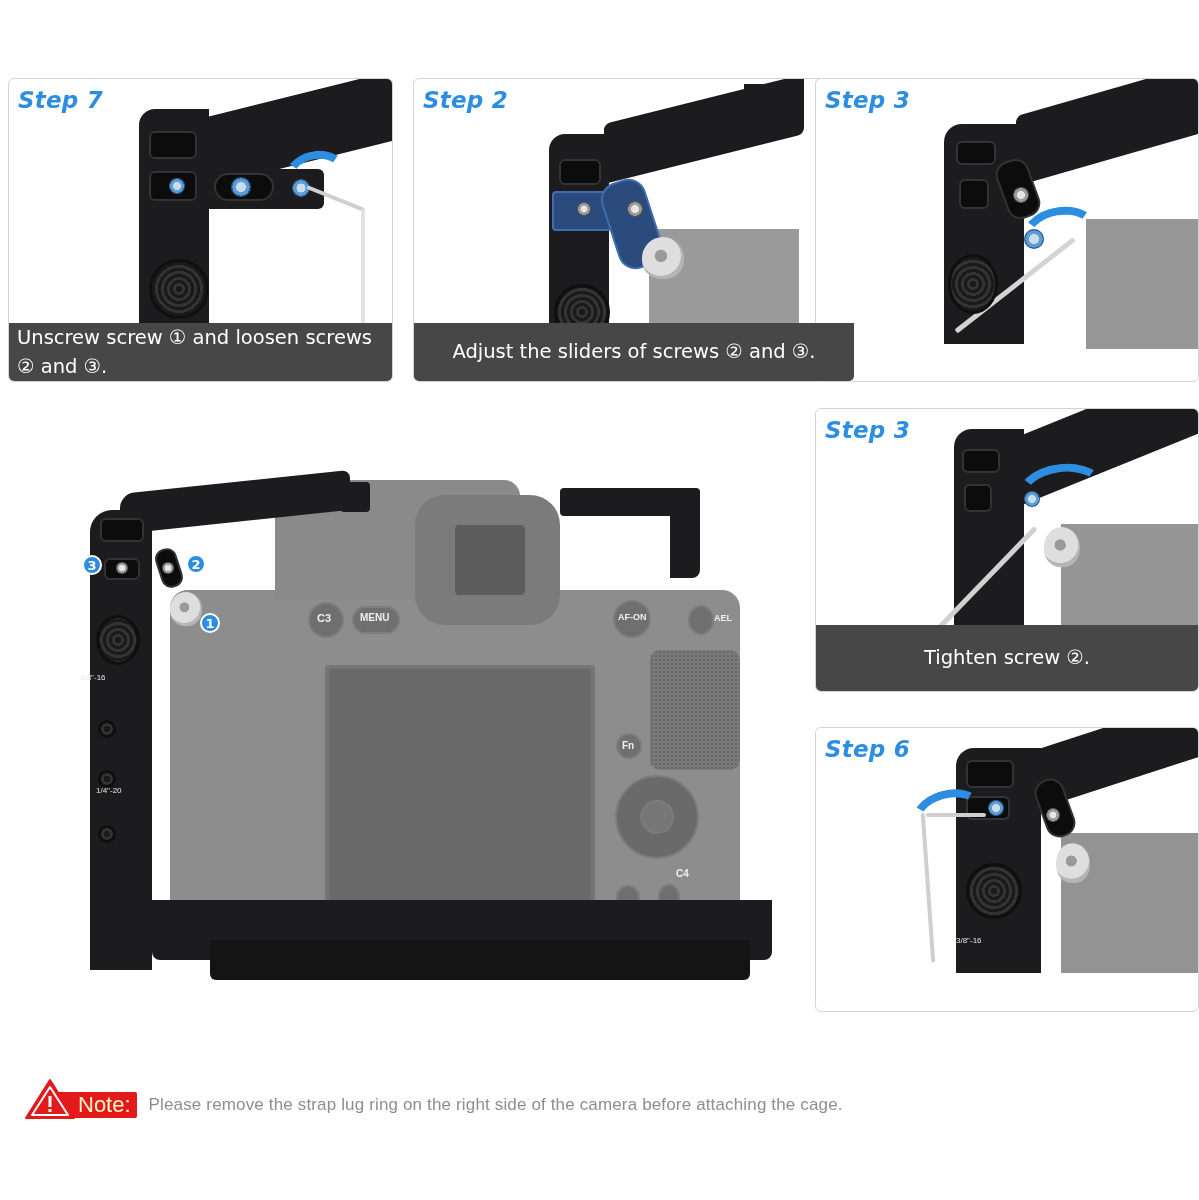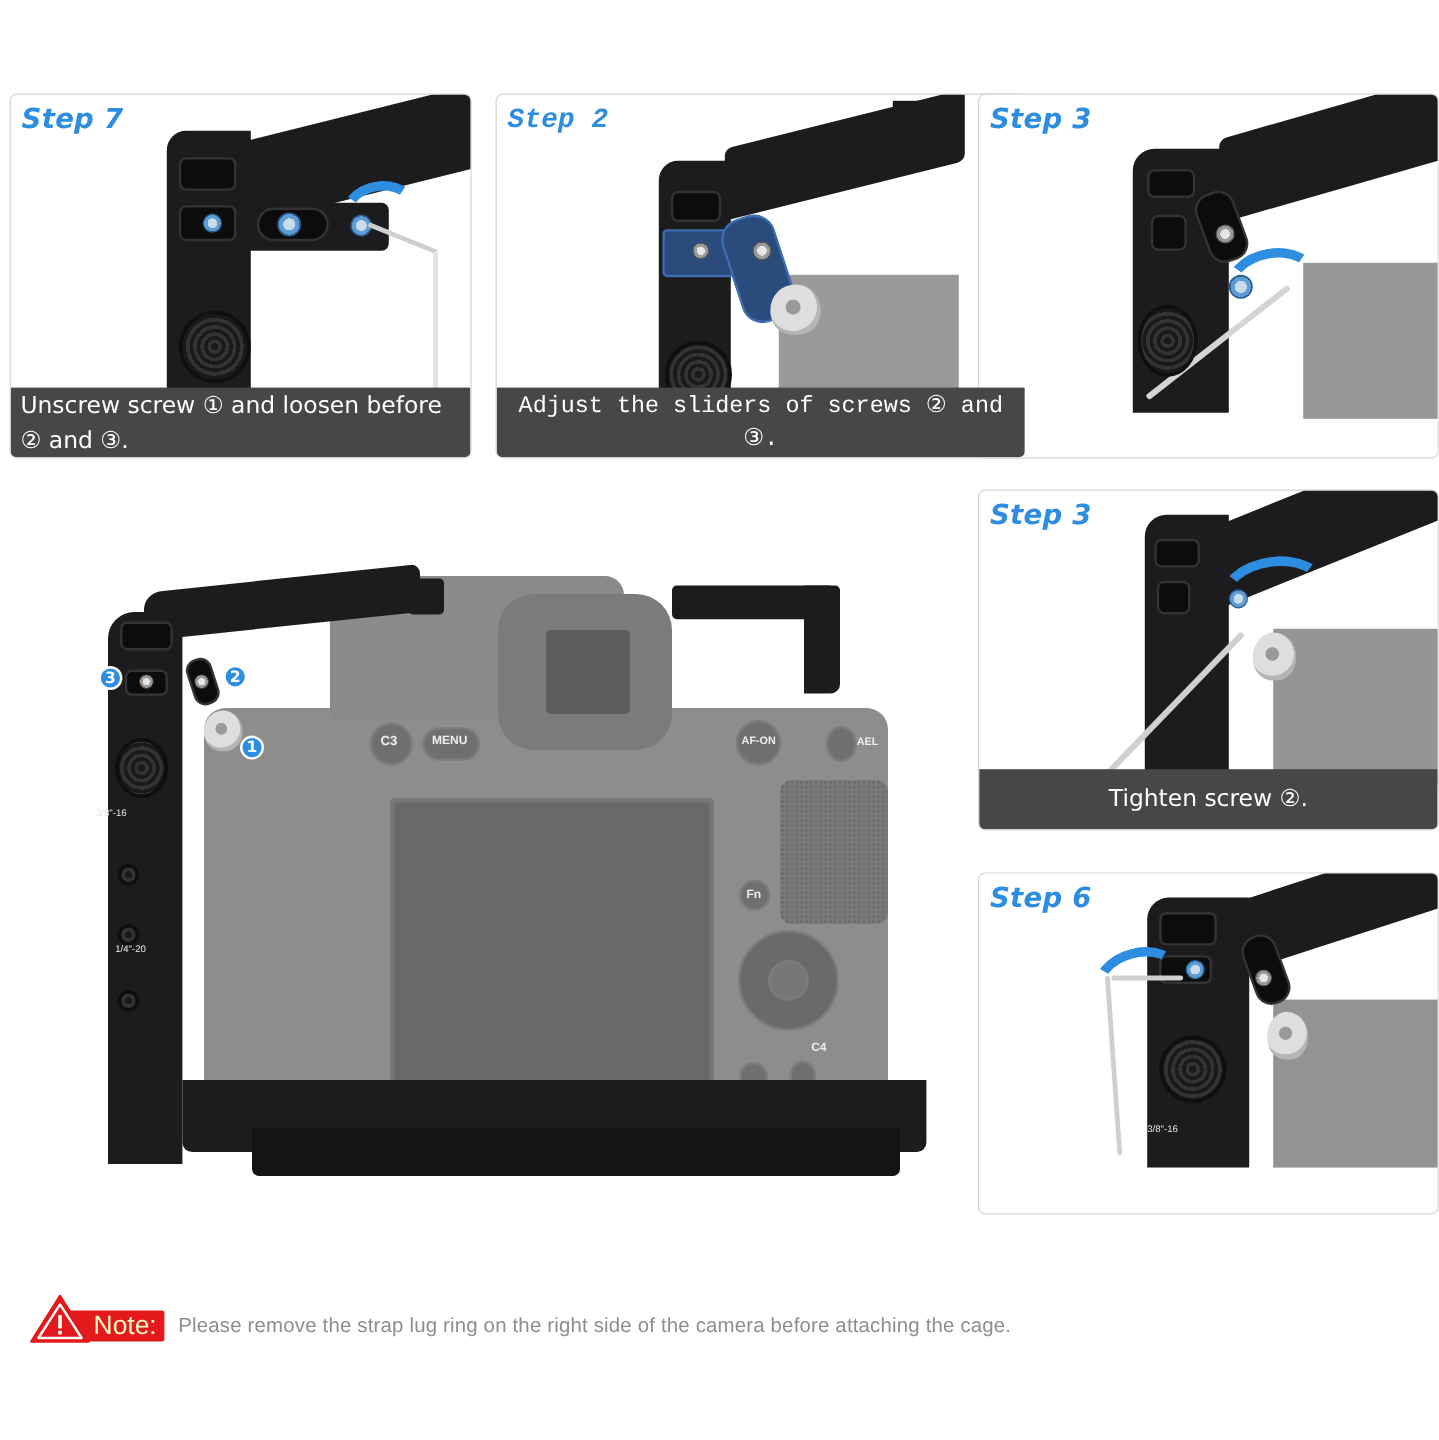--- a/index.html
+++ b/index.html
@@ -50,24 +50,24 @@
     <div class="slot" style="left:205px; top:94px; width:60px; height:28px; border-radius:14px;"></div>
     <div class="screw" style="left:160px; top:99px; width:16px; height:16px;"></div>
     <div class="screw" style="left:222px; top:98px; width:20px; height:20px;"></div>
     <div class="screw" style="left:283px; top:100px; width:18px; height:18px;"></div>
     <div class="arrow" style="left:275px; top:72px; width:50px; height:38px; transform:rotate(-10deg);"></div>
     <div class="key" style="left:298px; top:106px; width:62px; height:4px; transform:rotate(22deg);"></div>
     <div class="key" style="left:352px; top:130px; width:4px; height:120px; transform:none; background:#e2e2e2;"></div>
     <div class="thread" style="left:140px; top:180px; width:60px; height:60px;"></div>
   </div>
   <div class="step-title">Step 7</div>
-  <div class="caption" style="height:58px; line-height:29px;">Unscrew screw ① and loosen before ② and ③.</div>
+  <div class="caption" style="height:58px; line-height:29px;">Unscrew screw ① and loosen screws ② and ③.</div>
 </div>
 
-<div class="card" style="left:413px; top:78px; width:442px; height:304px;font-family:Liberation Mono, monospace;">
+<div class="card" style="left:413px; top:78px; width:442px; height:304px;">
   <div class="photo">
     <div class="cage" style="left:135px; top:55px; width:60px; height:210px; border-radius:16px 0 0 0;"></div>
     <div class="cage" style="left:190px; top:20px; width:200px; height:60px; border-radius:6px; transform:skewY(-14deg);"></div>
     <div class="cage" style="left:330px; top:5px; width:55px; height:20px;"></div>
     <div class="cam" style="left:235px; top:150px; width:150px; height:120px; background:#9a9a9a;"></div>
     <div class="slot" style="left:145px; top:80px; width:42px; height:26px;"></div>
     <div style="position:absolute; left:138px; top:112px; width:60px; height:40px; background:#2b4b7c; border:2px solid #3e6db0; border-radius:4px; box-sizing:border-box;"></div>
     <div style="position:absolute; left:195px; top:100px; width:46px; height:90px; background:#2b4b7c; border:2px solid #3e6db0; border-radius:18px; transform:rotate(-18deg); box-sizing:border-box;"></div>
     <div class="screw silver" style="left:163px; top:123px; width:14px; height:14px;"></div>
     <div class="screw silver" style="left:213px; top:122px; width:16px; height:16px;"></div>
@@ -101,21 +101,21 @@
     <div class="cage" style="left:200px; top:-10px; width:190px; height:70px; border-radius:6px; transform:skewY(-22deg);"></div>
     <div class="cam" style="left:245px; top:115px; width:140px; height:130px; background:#959595;"></div>
     <div class="slot" style="left:146px; top:40px; width:38px; height:24px;"></div>
     <div class="slot" style="left:148px; top:75px; width:28px; height:28px;"></div>
     <div class="arrow" style="left:200px; top:55px; width:76px; height:46px; transform:rotate(-8deg);"></div>
     <div class="screw" style="left:208px; top:82px; width:16px; height:16px;"></div>
     <div class="lug" style="left:228px; top:118px; width:36px; height:40px;"></div>
     <div class="key" style="left:105px; top:235px; width:165px; height:5px; transform:rotate(-46deg); background:#d0d0d0;"></div>
   </div>
   <div class="step-title">Step 3</div>
-  <div class="caption center" style="height:50px;">Tighten screw ②.</div>
+  <div class="caption center" style="height:66px;">Tighten screw ②.</div>
 </div>
 
 <div class="card" style="left:815px; top:727px; width:384px; height:285px;">
   <div class="photo">
     <div class="cage" style="left:140px; top:20px; width:85px; height:225px; border-radius:18px 0 0 0;"></div>
     <div class="cage" style="left:215px; top:-5px; width:175px; height:60px; border-radius:6px; transform:skewY(-18deg);"></div>
     <div class="cam" style="left:245px; top:105px; width:140px; height:140px; background:#939393;"></div>
     <div class="slot" style="left:150px; top:32px; width:48px; height:28px;"></div>
     <div class="slot" style="left:150px; top:68px; width:44px; height:24px;"></div>
     <div class="screw" style="left:172px; top:72px; width:16px; height:16px;"></div>

